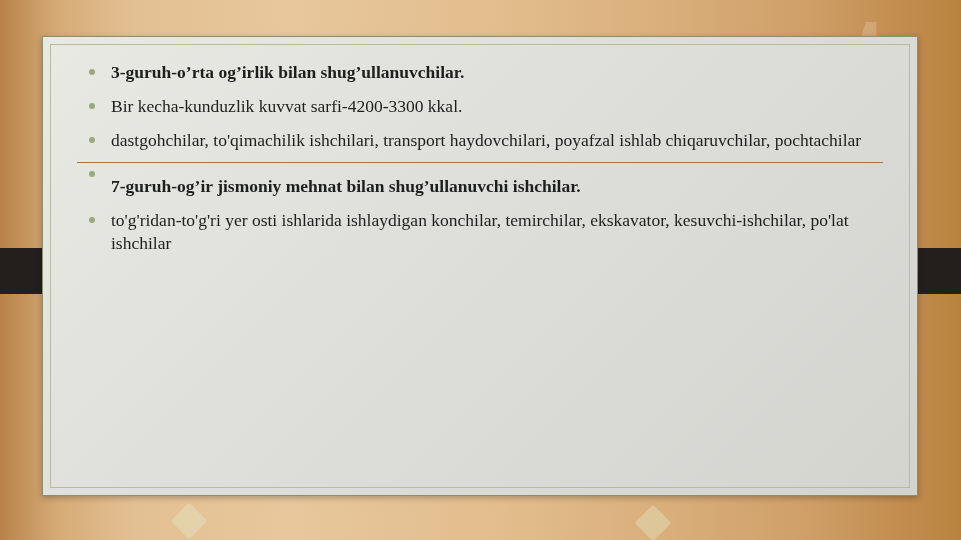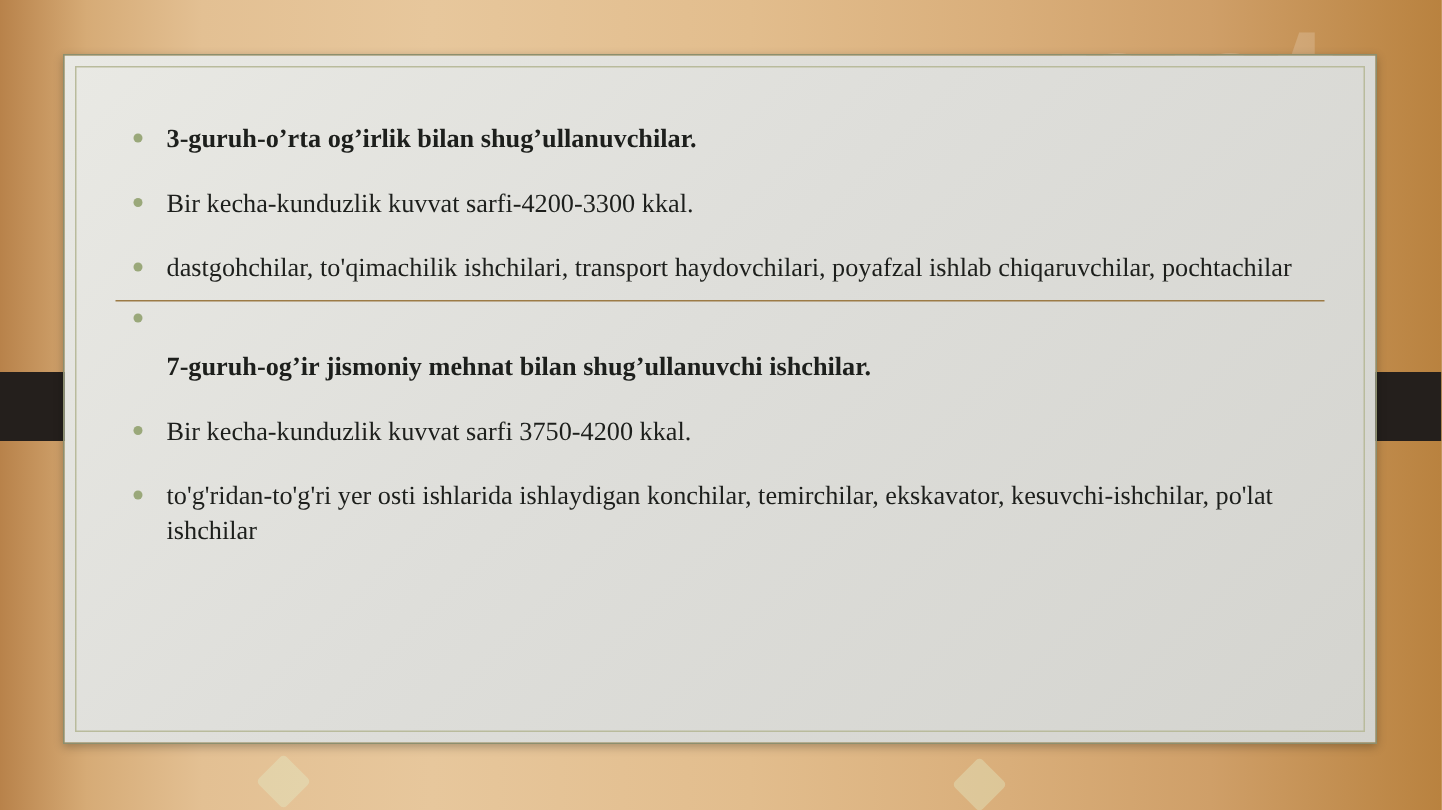--- a/index.html
+++ b/index.html
@@ -103,21 +103,21 @@
   }
   li.bold > .txt {
     font-weight: bold;
   }
   li.sep {
     border-top: 1px solid #9c7b46;
     padding-top: 12px;
     margin-top: 6px;
   }
   li.sep .dot { top: 20px; }
-  .txt { display: block; margin-top: 20px; }
+  .txt { display: block; }
 </style>
 </head>
 <body>
 
 <div class="slide">
 
   <div class="wm wm-diamond" style="left:176px; top:184px; opacity:.45;"></div>
   <div class="wm wm-diamond" style="left:176px; top:508px; opacity:.7;"></div>
   <div class="wm wm-diamond" style="left:640px; top:510px; opacity:.7;"></div>
   <div class="wm wm-text" style="left:700px; top:-10px; font-size:120px;">ppt</div>
@@ -140,22 +140,18 @@
         <li>
           <span class="dot"></span>
           <span class="txt">dastgohchilar, to'qimachilik ishchilari, transport haydovchilari, poyafzal ishlab chiqaruvchilar, pochtachilar</span>
         </li>
         <li class="bold sep">
           <span class="dot"></span>
           <span class="txt">7-guruh-og’ir jismoniy mehnat bilan shug’ullanuvchi ishchilar.</span>
         </li>
         <li>
           <span class="dot"></span>
-          <span class="txt">Bir kecha-kunduzlik kuvvat sarfi 3750-4200 kkal.</span>
-        </li>
-        <li>
-          <span class="dot"></span>
           <span class="txt">to'g'ridan-to'g'ri yer osti ishlarida ishlaydigan konchilar, temirchilar, ekskavator, kesuvchi-ishchilar, po'lat ishchilar</span>
         </li>
       </ul>
     </div>
   </div>
 </div>
 
 </body></html>

